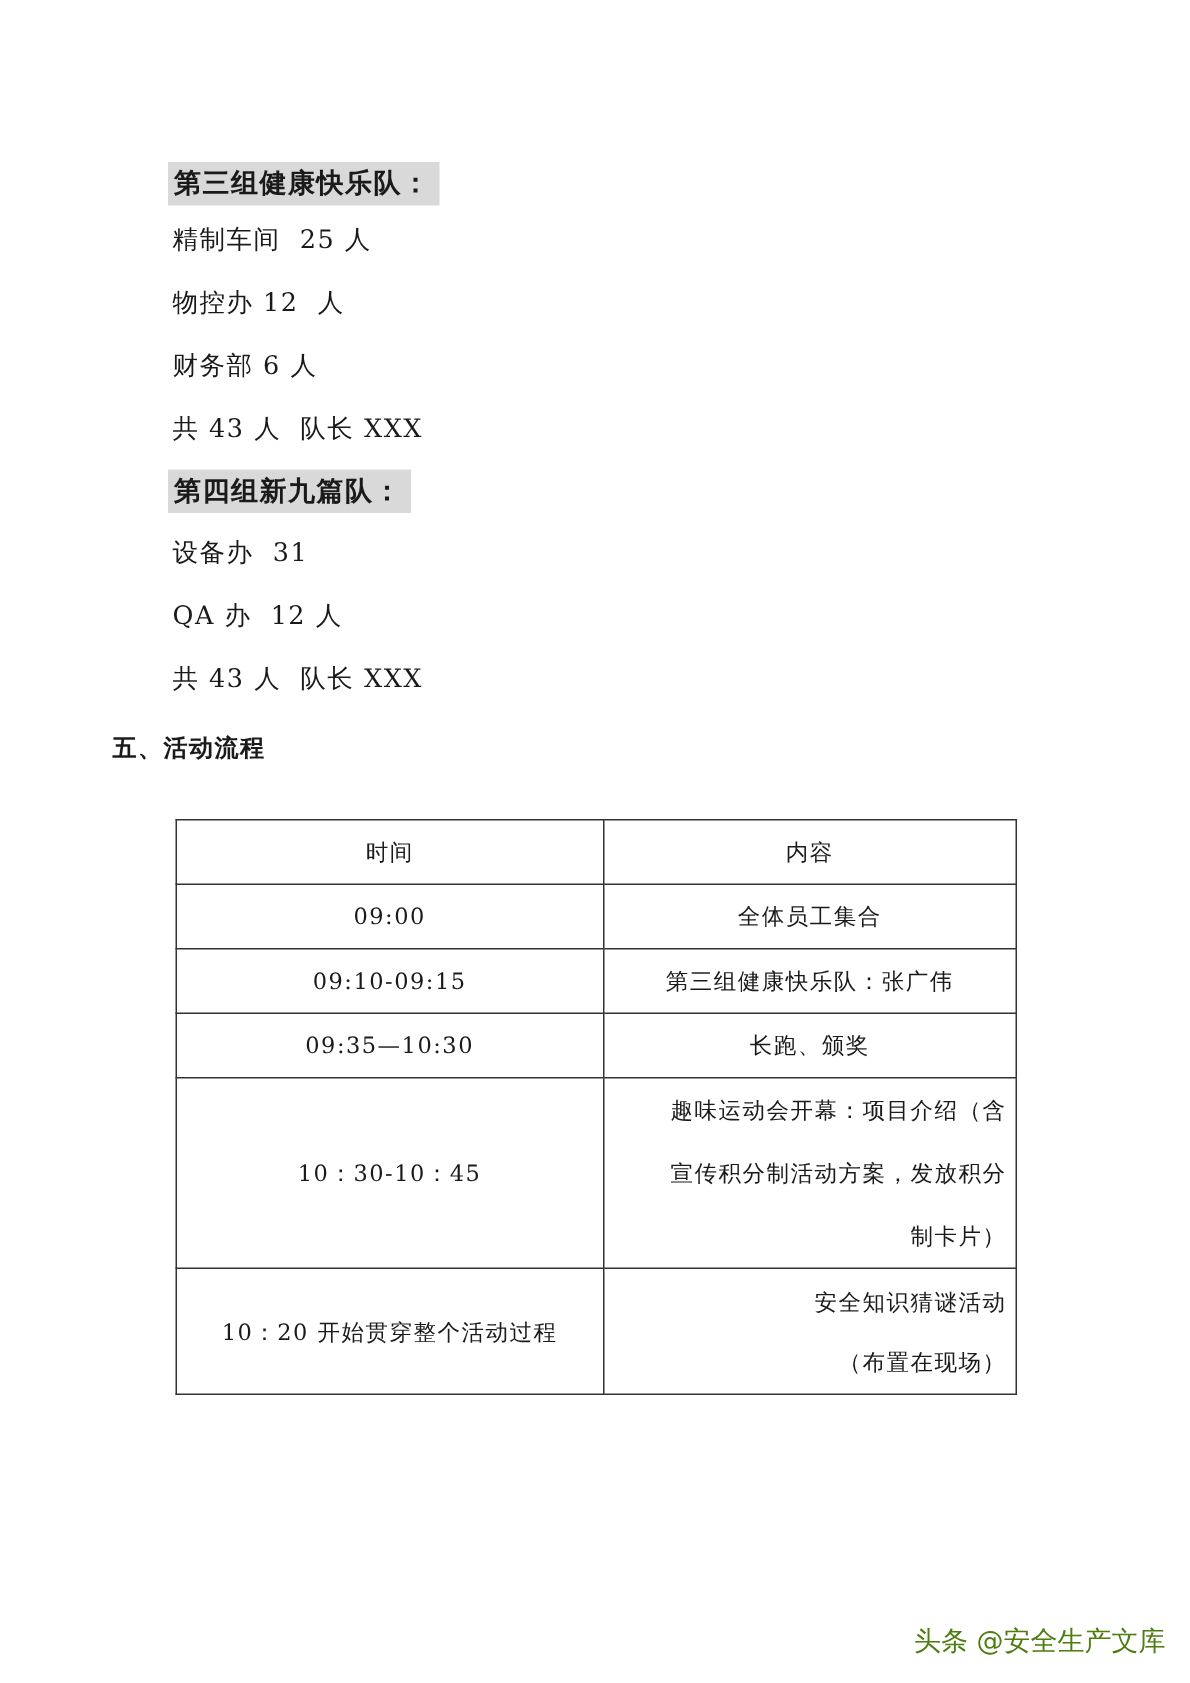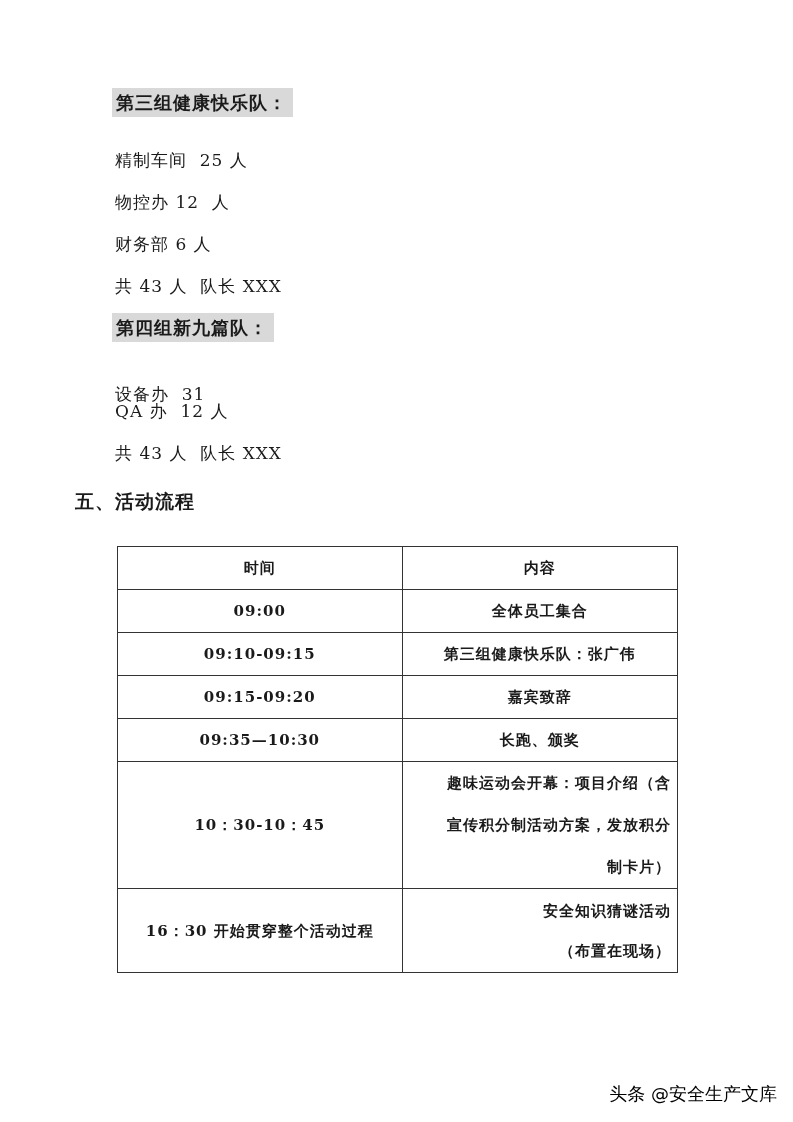--- a/index.html
+++ b/index.html
@@ -14,96 +14,92 @@
       position: absolute; left: 112px; height: 29px;
       background: #d9d9d9; font-weight: bold; font-size: 18px;
       line-height: 29px; padding: 0 6px 0 4px; letter-spacing: 1px;
       font-family: "DejaVu Sans", "Liberation Sans", sans-serif;
     }
     .line {
       position: absolute; left: 115px; font-size: 17px; line-height: 24px;
       letter-spacing: 1px; white-space: pre;
     }
     .section-heading {
-      position: absolute; left: 75px; top: 489px; font-size: 19px;
+      position: absolute; left: 75px; top: 489px; font-size: 16px;
       font-weight: bold; letter-spacing: 1px;
       font-family: "DejaVu Sans", "Liberation Sans", sans-serif;
     }
 
     table.schedule {
       position: absolute; left: 117px; top: 546px; width: 561px;
       border-collapse: collapse; font-size: 15px;
     }
     table.schedule td, table.schedule th {
       border: 1px solid #333; text-align: center; vertical-align: middle;
-      font-weight: bold; padding: 0 6px; letter-spacing: 1px;
+      font-weight: normal; padding: 0 6px; letter-spacing: 1px;
     }
     table.schedule .c1 { width: 272px; }
     table.schedule .c2 { width: 263px; text-align: center; }
     table.schedule tr.h1 td, table.schedule tr.h1 th { height: 42px; }
     table.schedule tr.h3 td { height: 124px; line-height: 42px; }
     table.schedule tr.h2 td { height: 83px; line-height: 40px; }
     .multi { display: block; text-align: right; }
 
     .watermark {
       position: absolute; right: 16px; top: 1082px; font-size: 18px;
-      color: #000000; font-family: "DejaVu Sans", "Liberation Sans", sans-serif;
+      color: #4d7c0f; font-family: "DejaVu Sans", "Liberation Sans", sans-serif;
       text-shadow: 0 0 2px #fff, 0 0 3px #fff;
     }
   </style>
 </head>
 <body>
 
 <div class="page">
 
-  <div class="group-title" style="top:88px;">第三组健康快乐队：</div>
+  <div class="group-title" style="top:108px;">第三组健康快乐队：</div>
   <div class="line" style="top:148px;">精制车间  25 人</div>
   <div class="line" style="top:190px;">物控办 12  人</div>
   <div class="line" style="top:232px;">财务部 6 人</div>
   <div class="line" style="top:274px;">共 43 人  队长 XXX</div>
 
   <div class="group-title" style="top:313px;">第四组新九篇队：</div>
-  <div class="line" style="top:357px;margin-top:25px;">设备办  31</div>
+  <div class="line" style="top:357px;">设备办  31</div>
   <div class="line" style="top:399px;">QA 办  12 人</div>
   <div class="line" style="top:441px;">共 43 人  队长 XXX</div>
 
   <div class="section-heading">五、活动流程</div>
 
   <table class="schedule">
     <tbody>
         <tr class="h1">
       <th class="c1">时间</th>
       <th class="c2">内容</th>
     </tr>
     <tr class="h1">
       <td>09:00</td>
       <td>全体员工集合</td>
     </tr>
     <tr class="h1">
       <td>09:10-09:15</td>
       <td>第三组健康快乐队：张广伟</td>
     </tr>
     <tr class="h1">
-      <td>09:15-09:20</td>
-      <td>嘉宾致辞</td>
-    </tr>
-    <tr class="h1">
       <td>09:35—10:30</td>
       <td>长跑、颁奖</td>
     </tr>
     <tr class="h3">
       <td>10：30-10：45</td>
       <td>
         <span class="multi">趣味运动会开幕：项目介绍（含</span>
         <span class="multi">宣传积分制活动方案，发放积分</span>
         <span class="multi">制卡片）</span>
       </td>
     </tr>
     <tr class="h2">
-      <td>16：30 开始贯穿整个活动过程</td>
+      <td>10：20 开始贯穿整个活动过程</td>
       <td>
         <span class="multi">安全知识猜谜活动</span>
         <span class="multi">（布置在现场）</span>
       </td>
     </tr>
   </tbody>
     </table>
 
   <div class="watermark">头条 @安全生产文库</div>
 </div>

